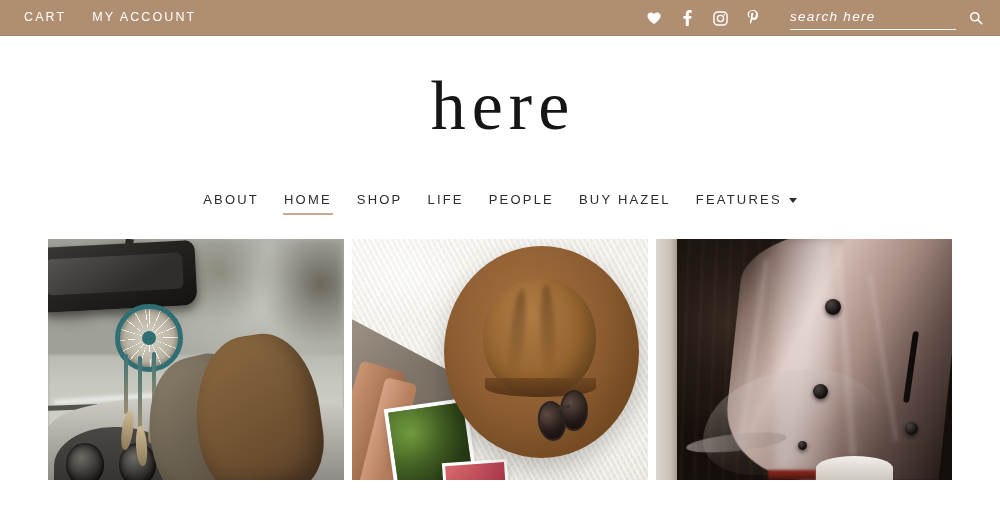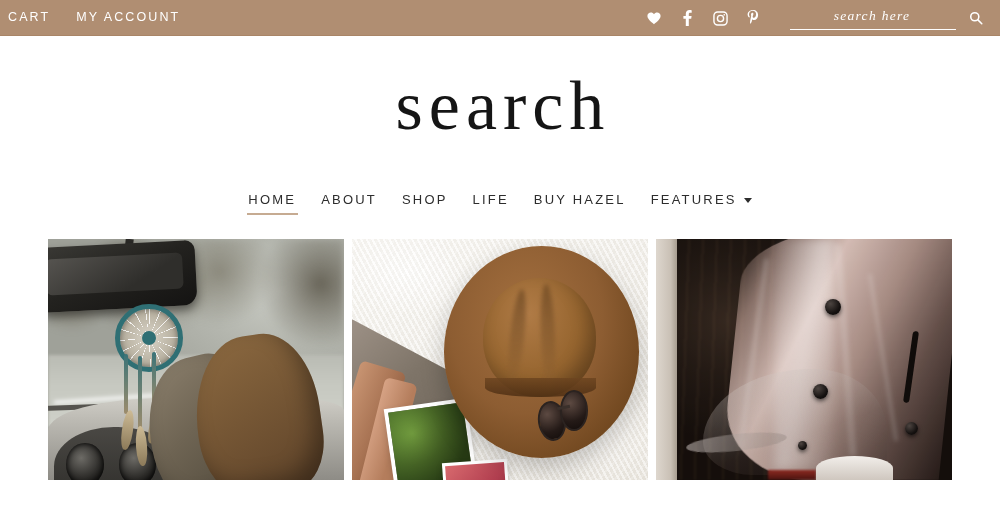--- a/index.html
+++ b/index.html
@@ -21,21 +21,21 @@
     height: 36px;
     background: #b08e72;
     display: flex;
     align-items: center;
     box-sizing: border-box;
     border-bottom: 1px solid #a98567;
   }
   .topbar-left {
     display: flex;
     align-items: center;
-    padding-left: 8px;
+    padding-left: 24px;
     gap: 26px;
   }
   .topbar-link {
     color: #ffffff;
     font-size: 12.5px;
     letter-spacing: 2.1px;
     text-transform: uppercase;
     text-decoration: none;
     line-height: 1;
     white-space: nowrap;
@@ -75,25 +75,25 @@
     display: flex;
     align-items: center;
     justify-content: flex-end;
   }
   .search-input {
     width: 100%;
     border: 0;
     outline: 0;
     background: transparent;
     color: #ffffff;
-    font-family: Liberation Serif, serif;
+    font-family: Liberation Sans, sans-serif;
     font-style: italic;
     font-size: 13.5px;
     letter-spacing: 1.3px;
-    text-align: center;
+    text-align: left;
     padding: 0 2px 3px 0;
   }
   .search-input::placeholder {
     color: #ffffff;
     opacity: 1;
     font-style: italic;
   }
   .search-btn {
     width: 24px;
     height: 24px;
@@ -523,35 +523,38 @@
     <button class="search-btn">
       <svg width="14" height="14" viewBox="0 0 16 16" fill="none" stroke="currentColor" stroke-width="1.8" aria-hidden="true">
         <circle cx="6.6" cy="6.6" r="4.6"></circle>
         <line x1="10.2" y1="10.2" x2="14.6" y2="14.6" stroke-linecap="round"></line>
       </svg>
     </button>
   </div>
 </div>
 
 <div class="logo-wrap">
-  <a class="logo">search</a>
+  <a class="logo">here</a>
 </div>
 
 <nav class="mainnav">
+  <a class="nav-item">
+      <span>ABOUT</span>
+    </a>
   <a class="nav-item active">
       <span>HOME</span>
-    </a>
-  <a class="nav-item">
-      <span>ABOUT</span>
     </a>
   <a class="nav-item">
       <span>SHOP</span>
     </a>
   <a class="nav-item">
       <span>LIFE</span>
+    </a>
+  <a class="nav-item">
+      <span>PEOPLE</span>
     </a>
   <a class="nav-item">
       <span>BUY HAZEL</span>
     </a>
   <a class="nav-item">
     <span>FEATURES</span>
     <span class="caret"></span>
   </a>
 </nav>
 

